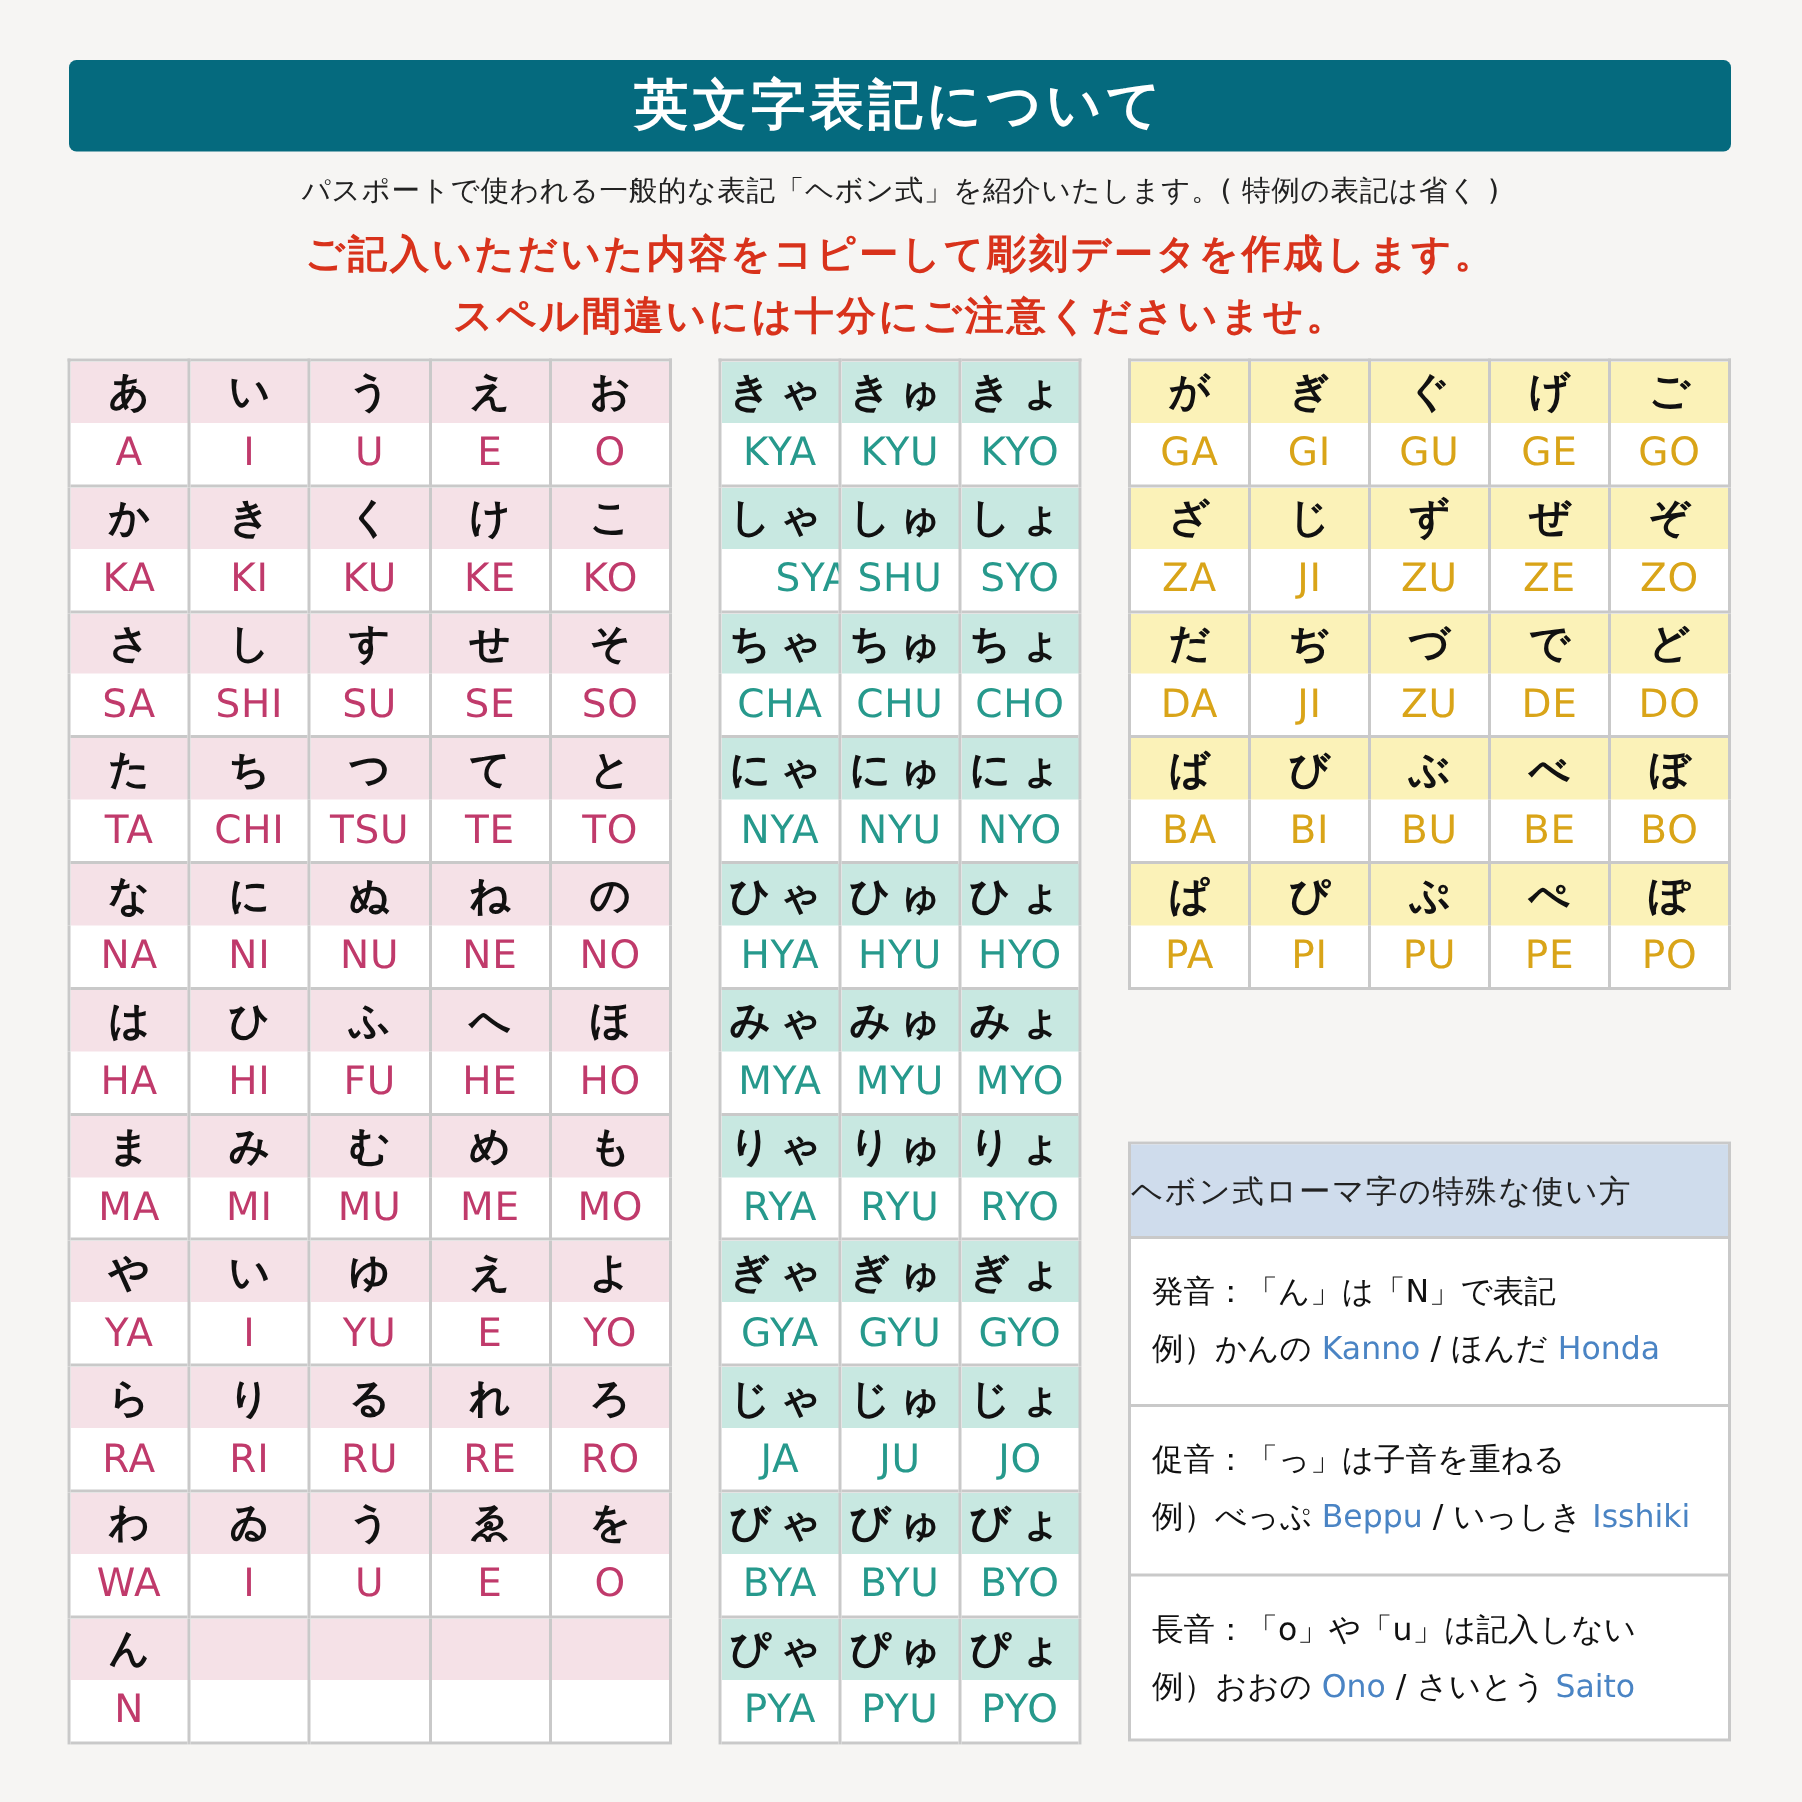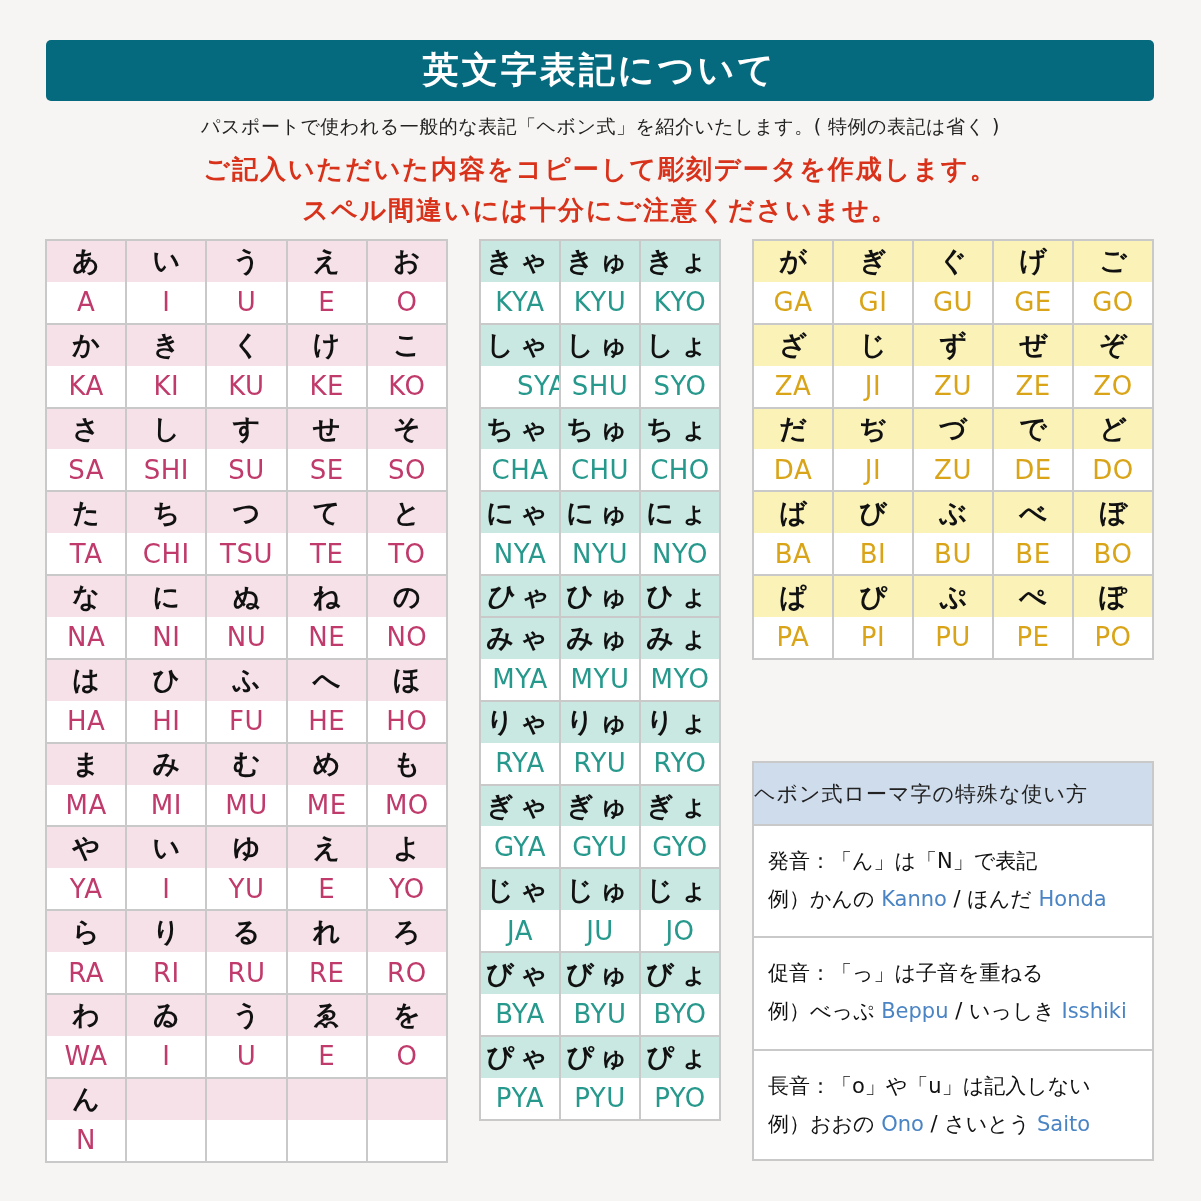--- a/index.html
+++ b/index.html
@@ -275,23 +275,28 @@
         <td style="width: 33.3333%;">にゃ</td>
         <td style="width: 33.3333%;">にゅ</td>
         <td style="width: 33.3333%;">にょ</td>
       </tr>
       <tr class="rr">
         <td style="width: 33.3333%;">NYA</td>
         <td style="width: 33.3333%;">NYU</td>
         <td style="width: 33.3333%;">NYO</td>
       </tr>
       <tr class="kr">
-        <td style="width: 33.3333%; font-style: italic;">ひゃ</td>
+        <td style="width: 33.3333%;">ひゃ</td>
         <td style="width: 33.3333%;">ひゅ</td>
         <td style="width: 33.3333%;">ひょ</td>
+      </tr>
+      <tr class="rr">
+        <td style="width: 33.3333%;">HYA</td>
+        <td style="width: 33.3333%;">HYU</td>
+        <td style="width: 33.3333%;">HYO</td>
       </tr>
       <tr class="kr">
         <td style="width: 33.3333%;">みゃ</td>
         <td style="width: 33.3333%;">みゅ</td>
         <td style="width: 33.3333%;">みょ</td>
       </tr>
       <tr class="rr">
         <td style="width: 33.3333%;">MYA</td>
         <td style="width: 33.3333%;">MYU</td>
         <td style="width: 33.3333%;">MYO</td>

